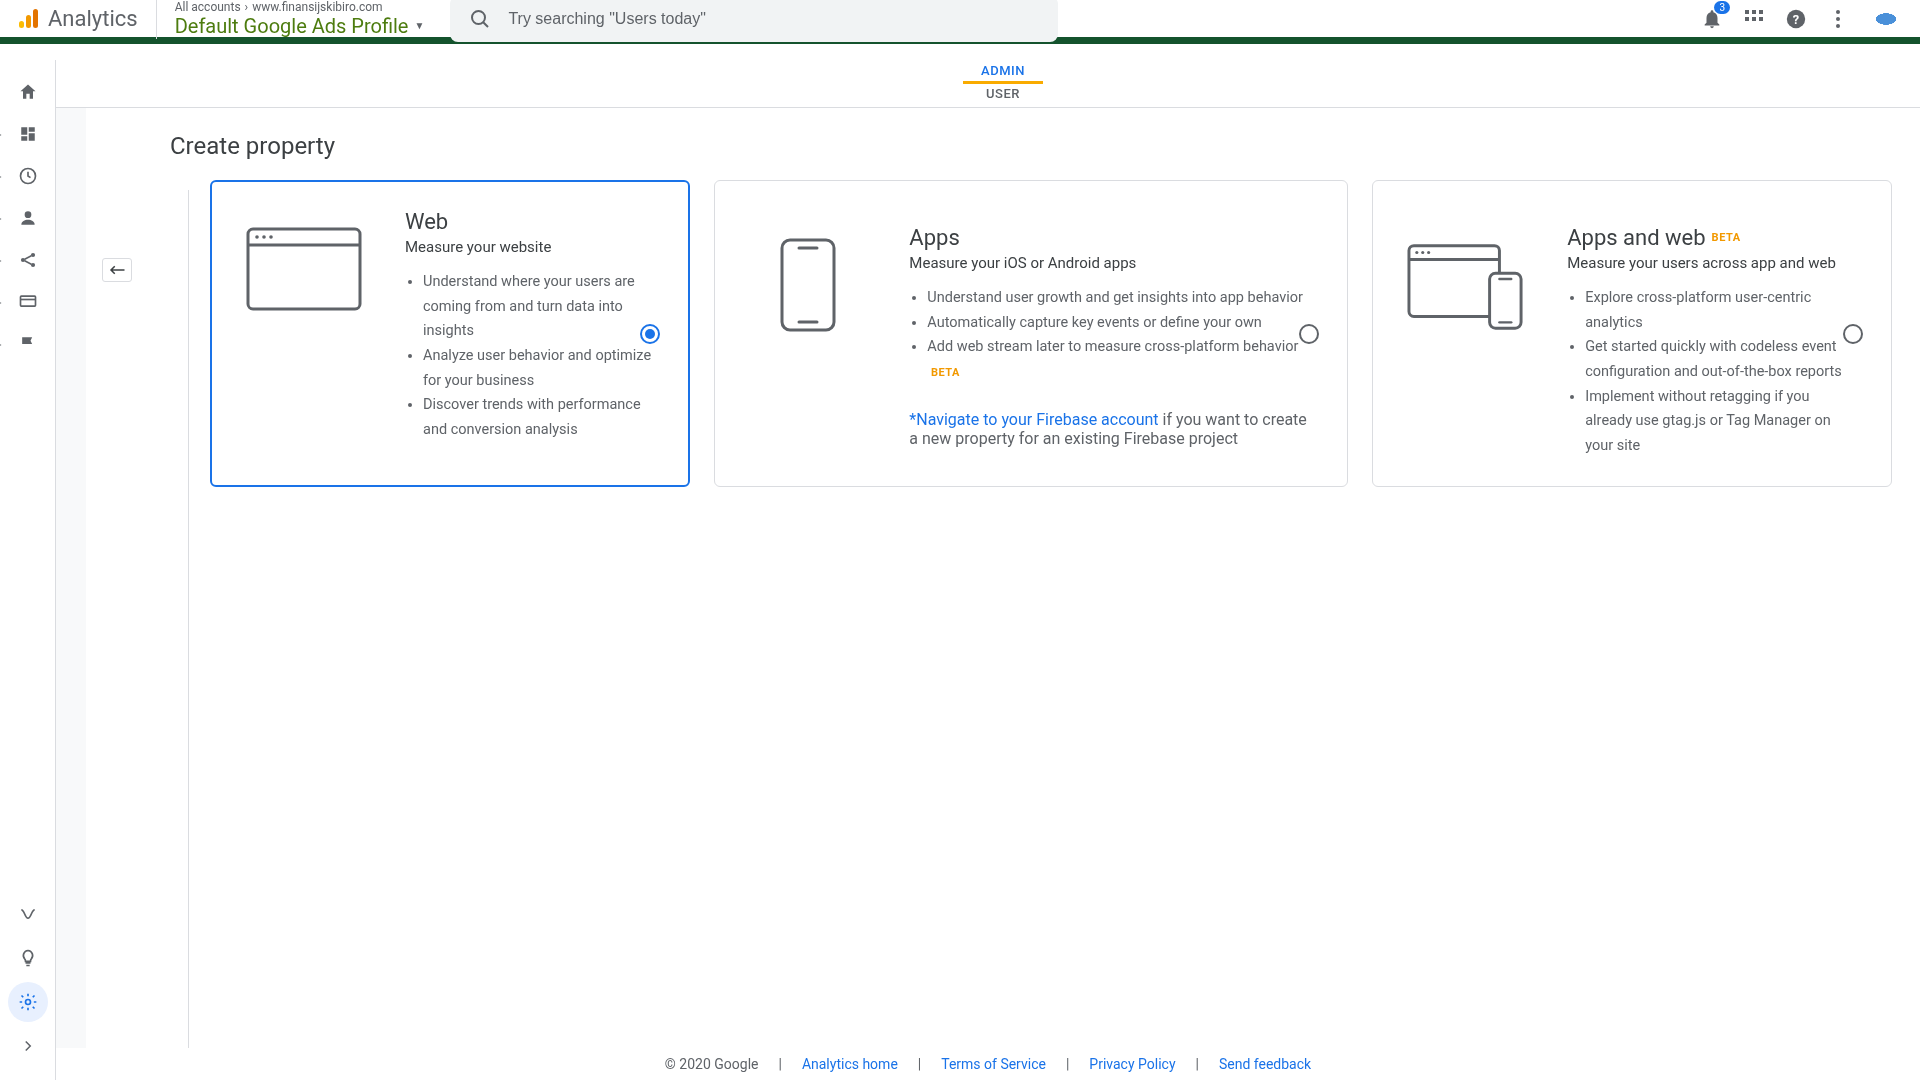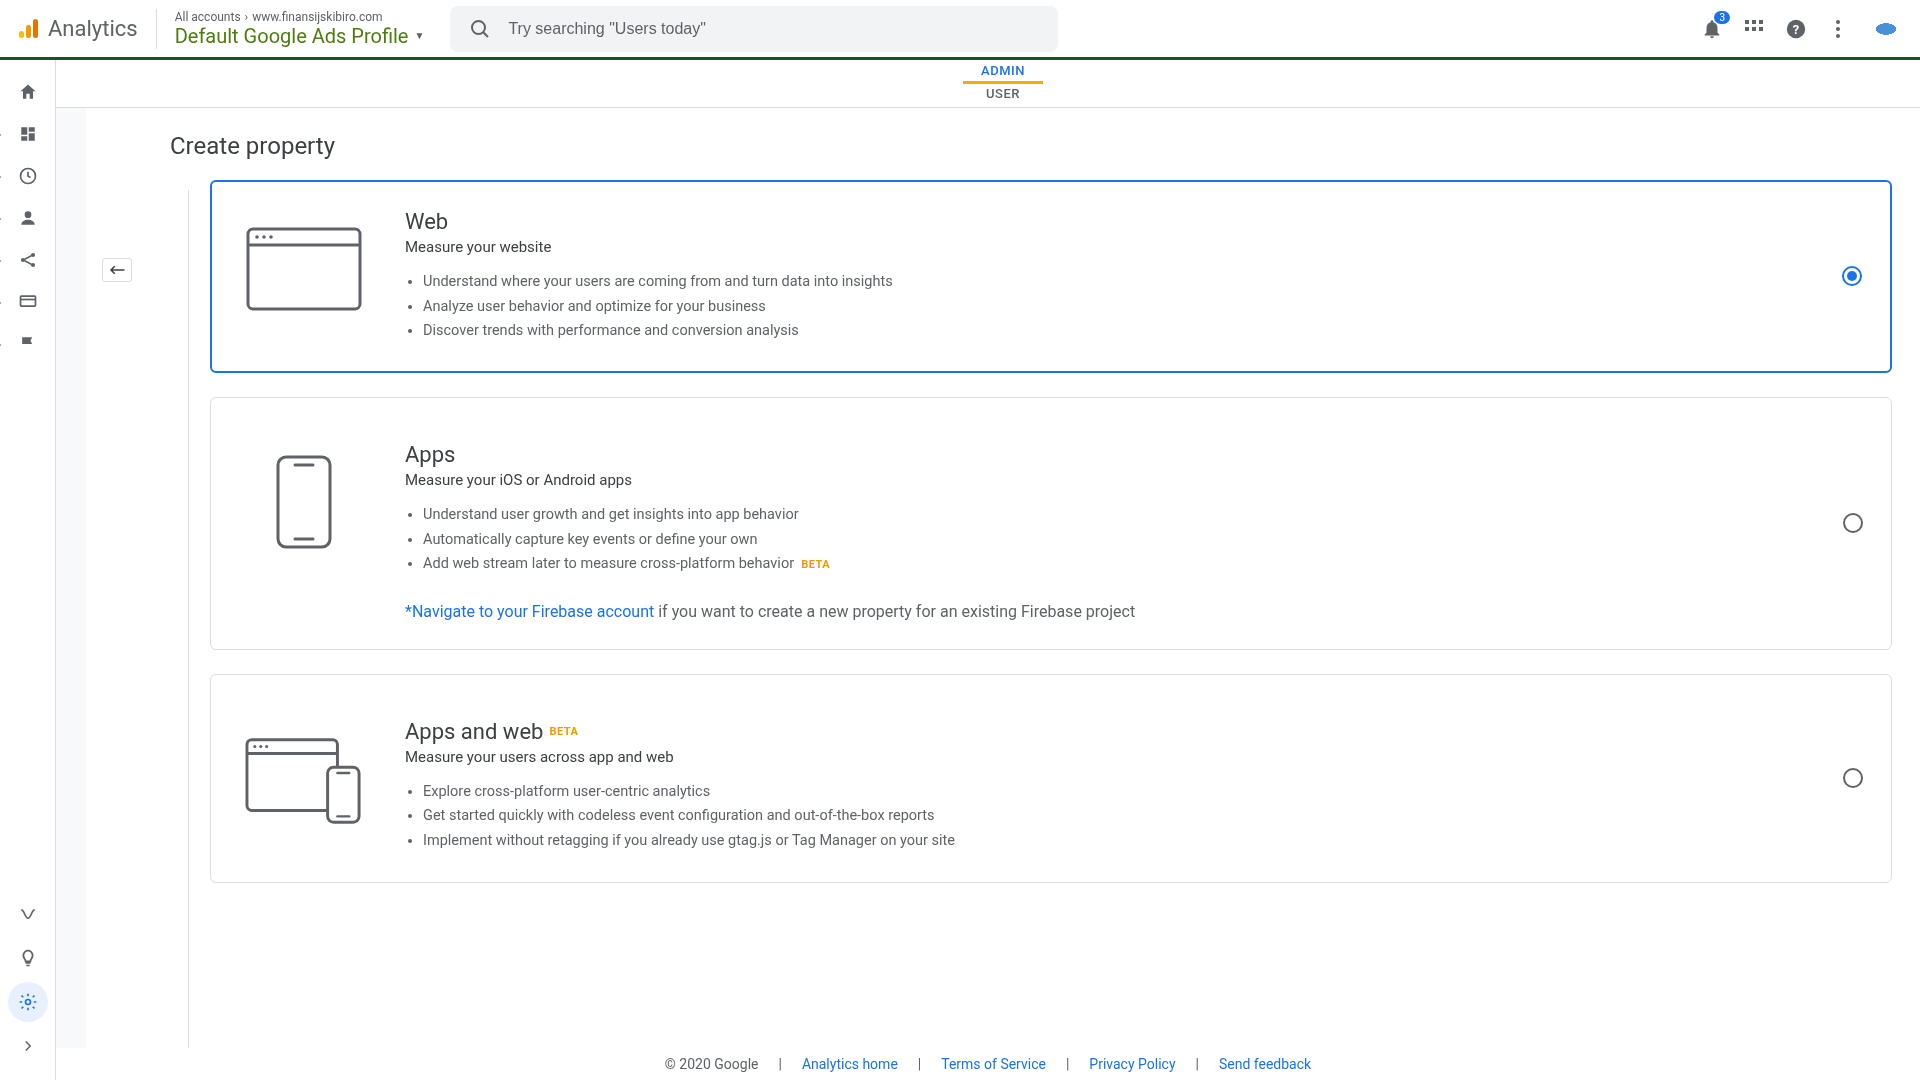--- a/index.html
+++ b/index.html
@@ -1,19 +1,19 @@
 <!DOCTYPE html>
 <html><head>
 <meta charset="utf-8">
 <style>
 * { box-sizing: border-box; margin: 0; padding: 0; }
 body { font-family: 'Google Sans', Roboto, Arial, sans-serif; background: #fff; color: #202124; overflow: hidden; }
 
 
-.header { height: 60px; display: flex; align-items: center; padding: 0 16px; border-bottom: 3px solid #14532d; background: #fff; position: relative; z-index: 10; }
+.header { height: 44px; display: flex; align-items: center; padding: 0 16px; border-bottom: 7px solid #14532d; background: #fff; position: relative; z-index: 10; }
 .logo-section { display: flex; align-items: center; gap: 8px; padding-right: 18px; border-right: 1px solid #dadce0; height: 40px; }
 .logo-icon { width: 24px; height: 24px; }
 .logo-text { font-size: 22px; color: #5f6368; font-weight: 400; }
 
 .account-section { padding: 0 18px; display: flex; flex-direction: column; justify-content: center; }
 .breadcrumb { font-size: 12px; color: #5f6368; display: flex; align-items: center; gap: 4px; }
 .profile-row { display: flex; align-items: center; gap: 6px; }
 .profile-name { font-size: 20px; color: #4d7c0f; }
 .dropdown-caret { color: #5f6368; font-size: 10px; }
 
@@ -47,21 +47,21 @@
 .page-title { font-size: 24px; color: #3c4043; padding: 0 0 20px 84px; font-weight: 400; }
 
 .back-btn { position: absolute; left: 16px; top: 150px; width: 30px; height: 24px; border: 1px solid #dadce0; background: #fff; display: flex; align-items: center; justify-content: center; color: #3c4043; font-size: 14px; cursor: pointer; border-radius: 3px; }
 
 .step-row { display: flex; align-items: center; gap: 14px; padding-left: 92px; margin-bottom: 22px; }
 .step-badge { width: 22px; height: 22px; border-radius: 50%; background: #1a73e8; color: #fff; font-size: 12px; display: flex; align-items: center; justify-content: center; font-weight: 500; }
 .step-label { font-size: 15px; color: #3c4043; font-weight: 500; }
 
 .vline { position: absolute; left: 102px; top: 82px; bottom: 0; width: 1px; background: #dadce0; }
 
-.cards { padding-left: 124px; padding-right: 28px; display: flex; flex-direction: column; gap: 24px; }
+.cards { padding-left: 124px; padding-right: 28px; display: flex; flex-direction: row; gap: 24px; }
 .card { border: 1px solid #dadce0; border-radius: 6px; padding: 44px 34px 28px 34px; display: flex; gap: 42px; align-items: flex-start; position: relative; cursor: pointer; background: #fff; }
 .card.selected { border: 2px solid #1a73e8; padding: 27px 33px; }
 .card-icon { width: 118px; height: 100px; flex-shrink: 0; display: flex; align-items: center; justify-content: center; margin-top: 10px; }
 .card-body { flex: 1; }
 .card-title { font-size: 22px; color: #3c4043; font-weight: 400; display: flex; align-items: center; gap: 6px; }
 .beta-badge { color: #f29900; font-size: 11px; font-weight: 700; letter-spacing: 0.5px; }
 .card-subtitle { font-size: 15px; color: #3c4043; margin-top: 4px; }
 .card ul { list-style: disc; padding-left: 18px; margin-top: 14px; }
 .card li { font-size: 14.5px; color: #5f6368; line-height: 1.7; }
 .card-note { font-size: 16px; color: #5f6368; margin-top: 25px; }

